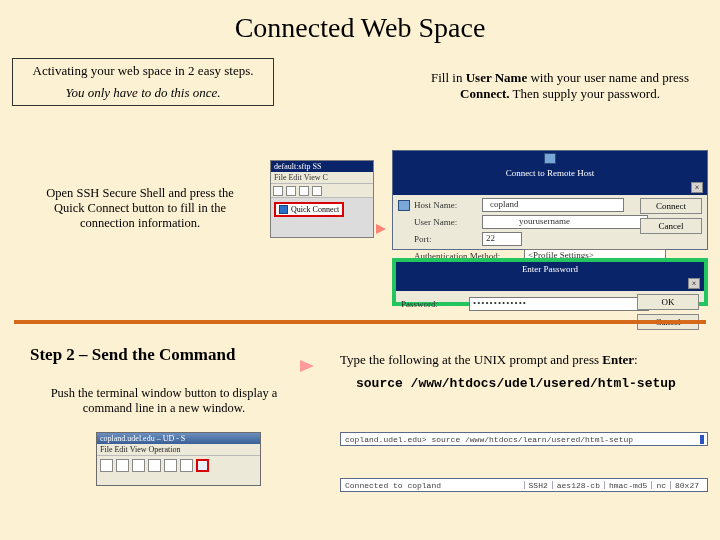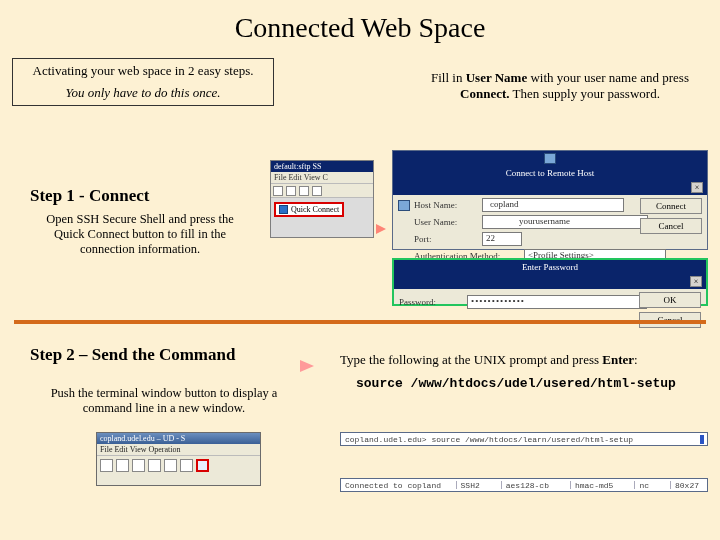--- a/index.html
+++ b/index.html
@@ -81,21 +81,21 @@
   .field { display:inline-block; background:#fff; border:1px solid #7a7a7a; height:14px; font-size:9px; color:#333; padding:0 3px; vertical-align:middle;}
   .row { margin-bottom:3px; display:flex; align-items:center;}
   .btn { position:absolute; right:5px; width:62px; height:16px; background:#ece9d8; border:1px solid #888; font-size:9px; text-align:center; line-height:14px;}
   #btn-connect{ top:3px;} #btn-cancel{ top:23px;}
   #row-host .field{ width:142px;padding-left:7px;} #row-user .field{ width:166px;padding-left:36px;}
   #row-port .field{ width:40px;} #row-auth .field{ width:142px;}
 
   
   .dlg-pass {
     position: absolute; left: 392px; top: 258px; width: 316px; height: 48px;
-    background:#ece9d8; border:2px solid #22c55e; font-size:9px;
+    background:#ece9d8; border:4px solid #22c55e; font-size:9px;
   }
   .dlg-pass .dlg-body{ padding:6px 5px; }
   #pw-field{ width:180px; letter-spacing:1px; overflow:hidden;}
   #btn-ok{ top:3px;} #btn-cancel2{ top:23px;}
 
   .hr-orange {
     position:absolute; left:14px; top:320px; width:692px; height:4px; background:#d46a1a;
   }
 
   
@@ -121,39 +121,38 @@
 
   
   .termbar {
     position:absolute; left:340px; width:368px; background:#fff; border:1px solid #5a6a88;
     font-family:"Courier New",monospace; font-size:8px; color:#444; padding:2px 4px; height:14px; overflow:hidden; white-space:nowrap;
   }
   #term1{ top:432px; }
   #term1::after{ content:""; position:absolute; right:3px; top:2px; width:4px; height:9px; background:#2a54c4;}
   #term2{ top:478px; display:flex; }
   .grow{ flex:1; }
-  .cells{ display:flex; gap:17px;}
+  .cells{ display:flex; gap:0;}
   .cell{ border-left:1px solid #aab; padding:0 4px; font-size:8px; color:#444; height:100%; display:flex; align-items:center;}
 </style>
 </head>
 <body>
 
 <h1 class="title">Connected Web Space</h1>
 
 <div class="intro-box">
   <div>Activating your web space in 2 easy steps.</div>
   <div class="line2">You only have to do this once.</div>
 </div>
 
 <div class="fill-block">
   <span>Fill in </span><span class="b">User Name</span><span> with your user name and press </span><span class="b">Connect.</span><span> Then supply your password.</span>
 </div>
 
 <div class="step-left" id="step1-region">
-  <div class="step-head">Step 1 - Connect</div>
   <div class="step-body">Open SSH Secure Shell and press the Quick Connect button to fill in the connection information.</div>
 </div>
 
 <div class="sftp-panel">
   <div class="sftp-title">default:sftp   SS</div>
   <div class="sftp-menu">File  Edit  View  C</div>
   <div class="sftp-tool">
     <div class="tb"></div>
     <div class="tb"></div>
     <div class="tb"></div>

